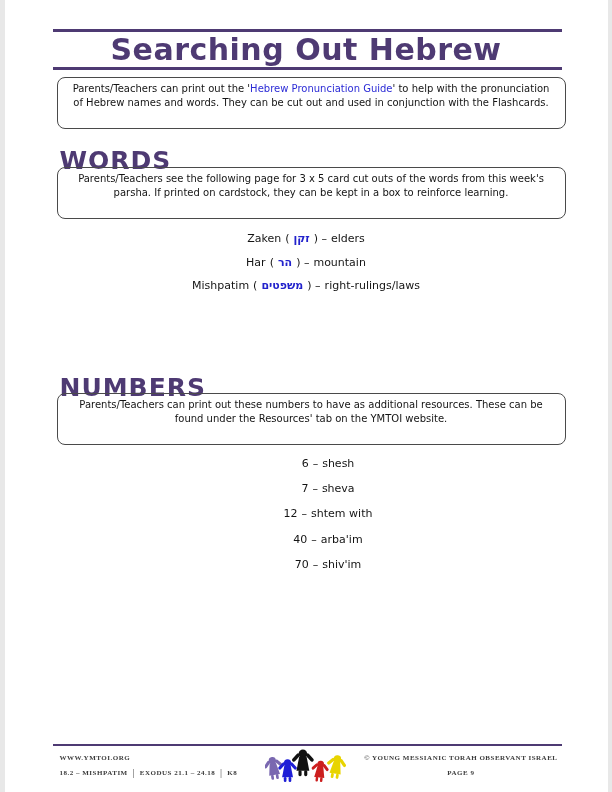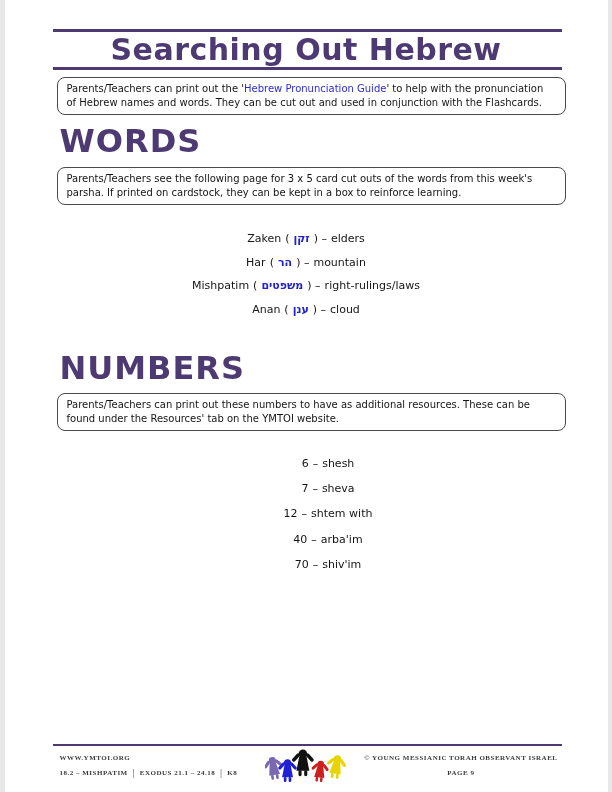--- a/index.html
+++ b/index.html
@@ -13,32 +13,34 @@
   .rule-top { top:29px; }
   .rule-title-bottom { top:67px; }
   .page-title {
     position:absolute; top:32px; left:0; right:0; text-align:center;
     font-size:30px; font-weight:bold; color:#4e3a73; letter-spacing:0.5px;
     font-family:"DejaVu Sans", sans-serif;
   }
   .note {
     position:absolute; left:52px; width:509px;
     border:1.2px solid #4a4a4a; border-radius:8px;
-    padding:4px 9px 5px 9px;
+    padding:4px 9px 19px 9px;
     font-size:10px; line-height:13.5px; color:#141414;
     font-family:"DejaVu Sans", sans-serif;
+    text-align:center;
   }
   .note-1 { top:77px; }
   .note-2 { top:167px; }
   .note-3 { top:393px; }
   .link { color:#2b2bd6; text-decoration:none; cursor:pointer; }
   .section-heading {
     position:absolute; left:55px;
-    font-size:32px; font-weight:bold; color:#4e3a73; letter-spacing:1px;
+    font-size:25px; font-weight:bold; color:#4e3a73; letter-spacing:1px;
     font-family:"DejaVu Sans", sans-serif;
+    margin-top:24px;
   }
   .heading-words { top:122px; }
   .heading-numbers { top:349px; }
   .word-list { position:absolute; top:227px; left:0; right:0; text-align:center; }
   .word-row { line-height:23.5px; font-size:11px; color:#141414; font-family:"DejaVu Sans", sans-serif; }
   .word-row span { margin:0 2px; }
   .hebrew { font-weight:bold; color:#2222cc; font-family:"DejaVu Sans", sans-serif; }
   .number-list { position:absolute; top:451px; left:0; right:0; text-align:center;padding-left:44px; }
   .number-row { line-height:25.2px; font-size:11px; color:#141414; font-family:"DejaVu Sans", sans-serif; }
   .number-row span { margin:0 2px; }
@@ -74,23 +76,20 @@
 
   <div class="word-list">
     <div class="word-row">
       <span>Zaken</span><span>(</span><span class="hebrew">זקן</span><span>) –</span><span>elders</span>
     </div>
     <div class="word-row">
       <span>Har</span><span>(</span><span class="hebrew">הר</span><span>) –</span><span>mountain</span>
     </div>
     <div class="word-row">
       <span>Mishpatim</span><span>(</span><span class="hebrew">משפטים</span><span>) –</span><span>right-rulings/laws</span>
-    </div>
-    <div class="word-row">
-      <span>Anan</span><span>(</span><span class="hebrew">ענן</span><span>) –</span><span>cloud</span>
     </div>
   </div>
 
   <div class="section-heading heading-numbers">NUMBERS</div>
 
   <div class="note note-3"><span>Parents/Teachers can print out these numbers to have as additional resources. These can be found under the Resources' tab on the YMTOI website.</span></div>
 
   <div class="number-list">
     <div class="number-row">
       <span>6</span><span>–</span><span>shesh</span>

